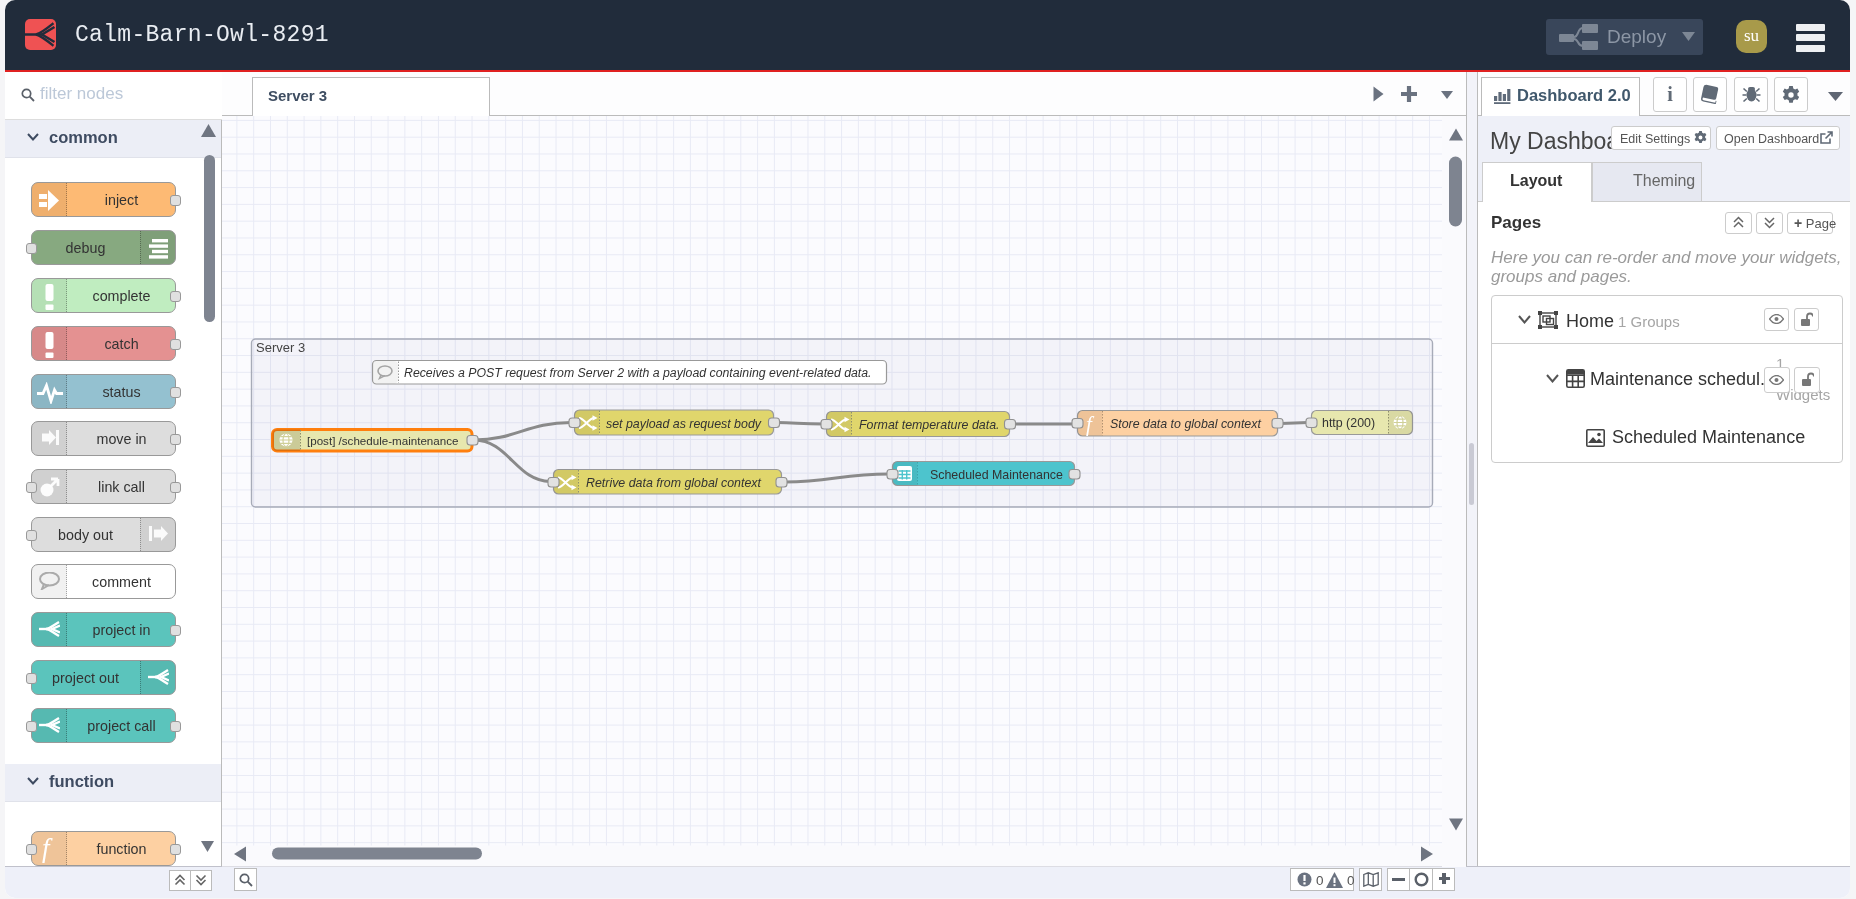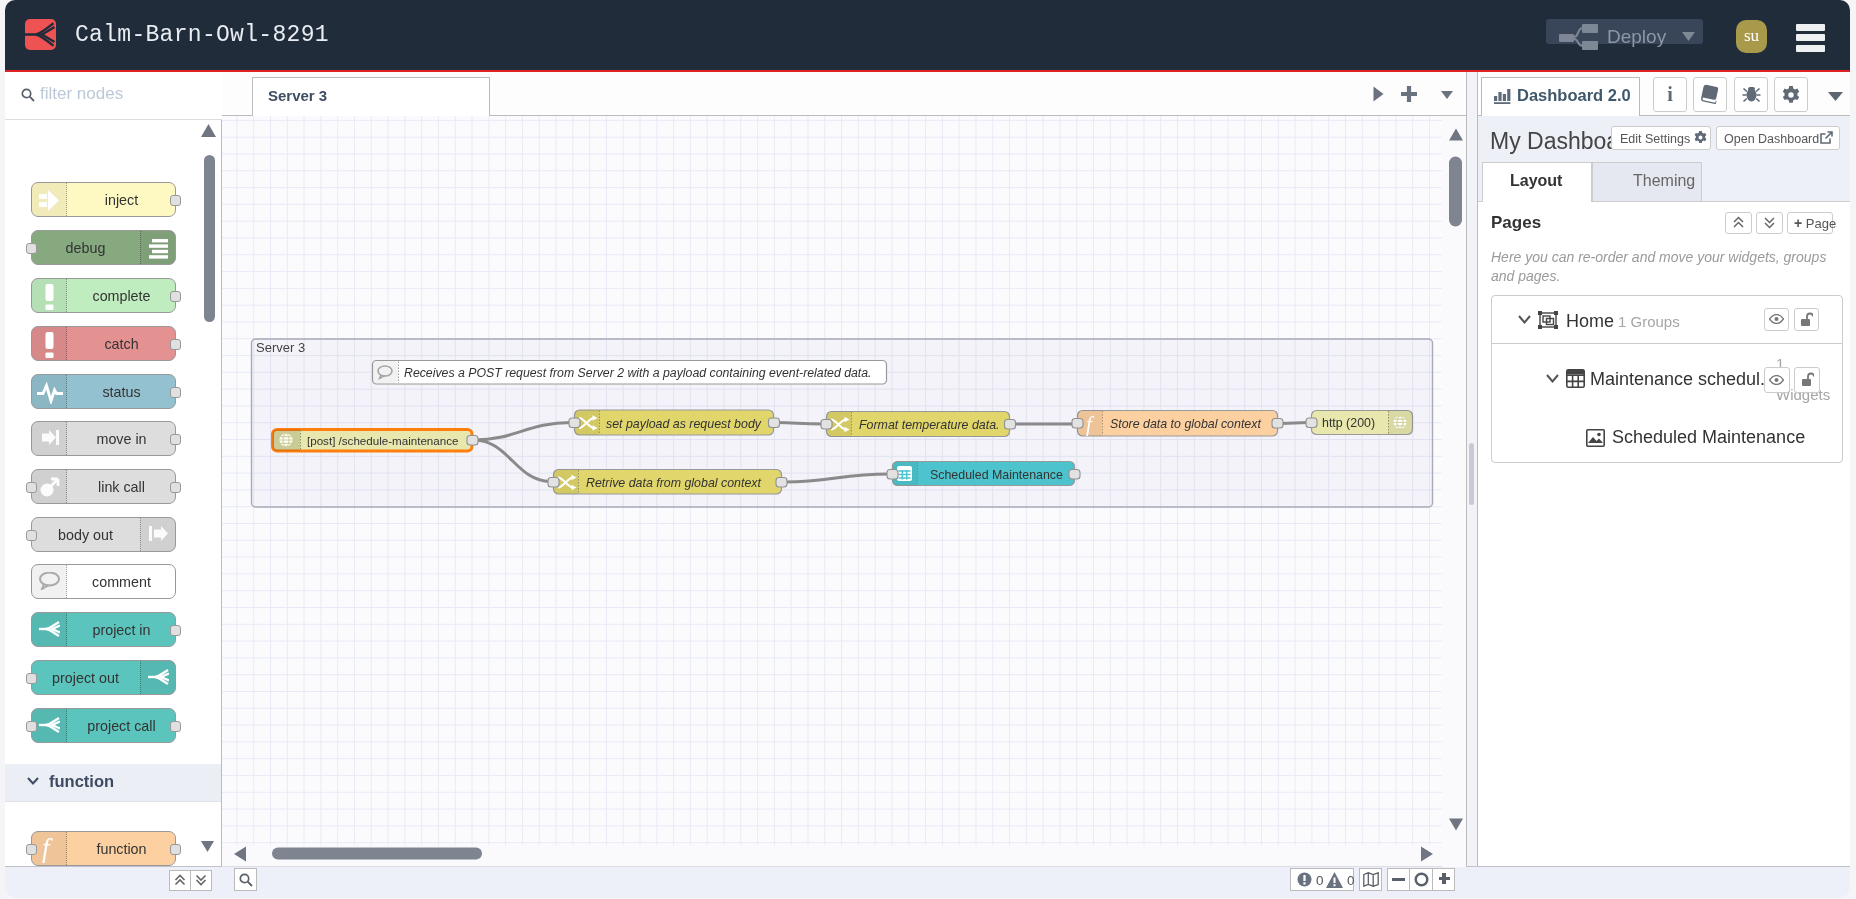--- a/index.html
+++ b/index.html
@@ -7,21 +7,21 @@
     font-family:"Liberation Sans", sans-serif; }
   .abs { position:absolute; }
   #app { position:absolute; left:5px; top:0px; width:1845px; height:898px;
     border-radius:10px; overflow:hidden; background:#fff; }
   #root { position:absolute; left:-5px; top:0; width:1856px; height:899px; }
 
   
   #header { left:0; top:0; width:1856px; height:70px; background:#212c3b; }
   #redline { left:0; top:70px; width:1856px; height:2.5px; background:#e02121; }
   #title { left:75px; top:22px; font-size:23px; color:#e9edf2; letter-spacing:0.3px;font-family:Liberation Mono, monospace; }
-  #deploy { left:1546px; top:19px; width:157px; height:25px; background:#39465a;
+  #deploy { left:1546px; top:19px; width:157px; height:36px; background:#39465a;
     border-radius:3px; }
   #deploy .dtext { position:absolute; left:61px; top:7px; font-size:19px; color:#8c96a5; }
   #avatar { left:1736px; top:20px; width:31px; height:33px; background:#a89a4a;
     border-radius:10px; color:#fff; text-align:center;
     font-family:"Liberation Serif", serif; font-size:17px; line-height:31px; }
   .hbar { left:1796px; width:29px; height:7px; background:#eef0f2; border-radius:1px; }
 
   
   #palette { left:5px; top:72px; width:217px; height:827px; background:#fff;
     border-right:1px solid #bbb; }
@@ -114,29 +114,35 @@
   <div class="abs hbar" style="top:45.3px"></div>
   <div class="abs" id="redline"></div>
 
   <div class="abs" id="palette"></div>
   <div class="abs" id="filterbox"></div>
   <svg class="abs" style="left:21px;top:88px" width="14" height="14" viewBox="0 0 14 14">
     <circle cx="5.5" cy="5.5" r="4.2" fill="none" stroke="#5a6069" stroke-width="1.7"></circle>
     <path d="M8.7,8.7 L13,13" stroke="#5a6069" stroke-width="1.8"></path>
   </svg>
   <div class="abs" id="filtertext">filter nodes</div>
+  <div class="abs cathead" style="top:119.5px">
+    <svg width="12" height="8" viewBox="0 0 12 8">
+          <path d="M1,1 L6,6.5 L11,1" stroke="#3e4b61" stroke-width="2" fill="none"></path>
+        </svg>
+    <span>common</span>
+  </div>
   <div class="abs cathead" style="top:764px">
     <svg width="12" height="8" viewBox="0 0 12 8">
           <path d="M1,1 L6,6.5 L11,1" stroke="#3e4b61" stroke-width="2" fill="none"></path>
         </svg>
     <span>function</span>
   </div>
   <div id="pnodes">
 
-    <div class="abs pnode" style="top:182px;background:#fef9c3">
+    <div class="abs pnode" style="top:182px;background:#fdba74">
       <div class="picon l"><svg style="margin:7px 0 0 7px" width="22" height="21" viewBox="0 0 22 21">
               <g fill="#fff">
                 <rect x="0" y="4" width="8" height="5"></rect>
                 <rect x="0" y="12" width="8" height="5"></rect>
                 <path d="M9,0 L20,10.5 L9,21 Z"></path>
               </g>
             </svg></div>
       <div class="plabel l">inject</div>
           <div class="pport out"></div>
     </div>
@@ -513,21 +519,21 @@
           </g>
         </svg>
     <svg class="abs" style="left:1764px;top:216px" width="11" height="13" viewBox="0 0 11 13">
           <g stroke="#666" stroke-width="1.5" fill="none">
             <path d="M1,2 L5.5,6.5 L10,2"></path>
             <path d="M1,7 L5.5,11.5 L10,7"></path>
           </g>
         </svg>
     <div class="abs" style="left:1794px;top:215px;font-size:13px;color:#555"><b style="font-size:14px">+</b> Page</div>
 
-    <div class="abs" style="left:1491px;top:248px;width:352px;font-size:14px;font-style:italic;color:#9a9a9a;line-height:19px">Here you can re-order and move your widgets, groups and pages.</div>
+    <div class="abs" style="left:1491px;top:248px;width:352px;font-size:17px;font-style:italic;color:#9a9a9a;line-height:19px">Here you can re-order and move your widgets, groups and pages.</div>
 
     <div class="abs" style="left:1491px;top:295px;width:352px;height:168px;background:#fff;border:1px solid #ccc;border-radius:4px"></div>
     <div class="abs" style="left:1491px;top:343px;width:352px;height:0;border-top:1px solid #ccc"></div>
 
     <svg class="abs" style="left:1518px;top:315px" width="13" height="9" viewBox="0 0 13 9">
           <path d="M1,1 L6.5,7.5 L12,1" stroke="#555" stroke-width="2" fill="none"></path>
         </svg>
     <svg class="abs" style="left:1538px;top:311px" width="20" height="18" viewBox="0 0 20 18">
           <g stroke="#444" stroke-width="1.4" fill="none">
             <rect x="2" y="2" width="16" height="14"></rect>

